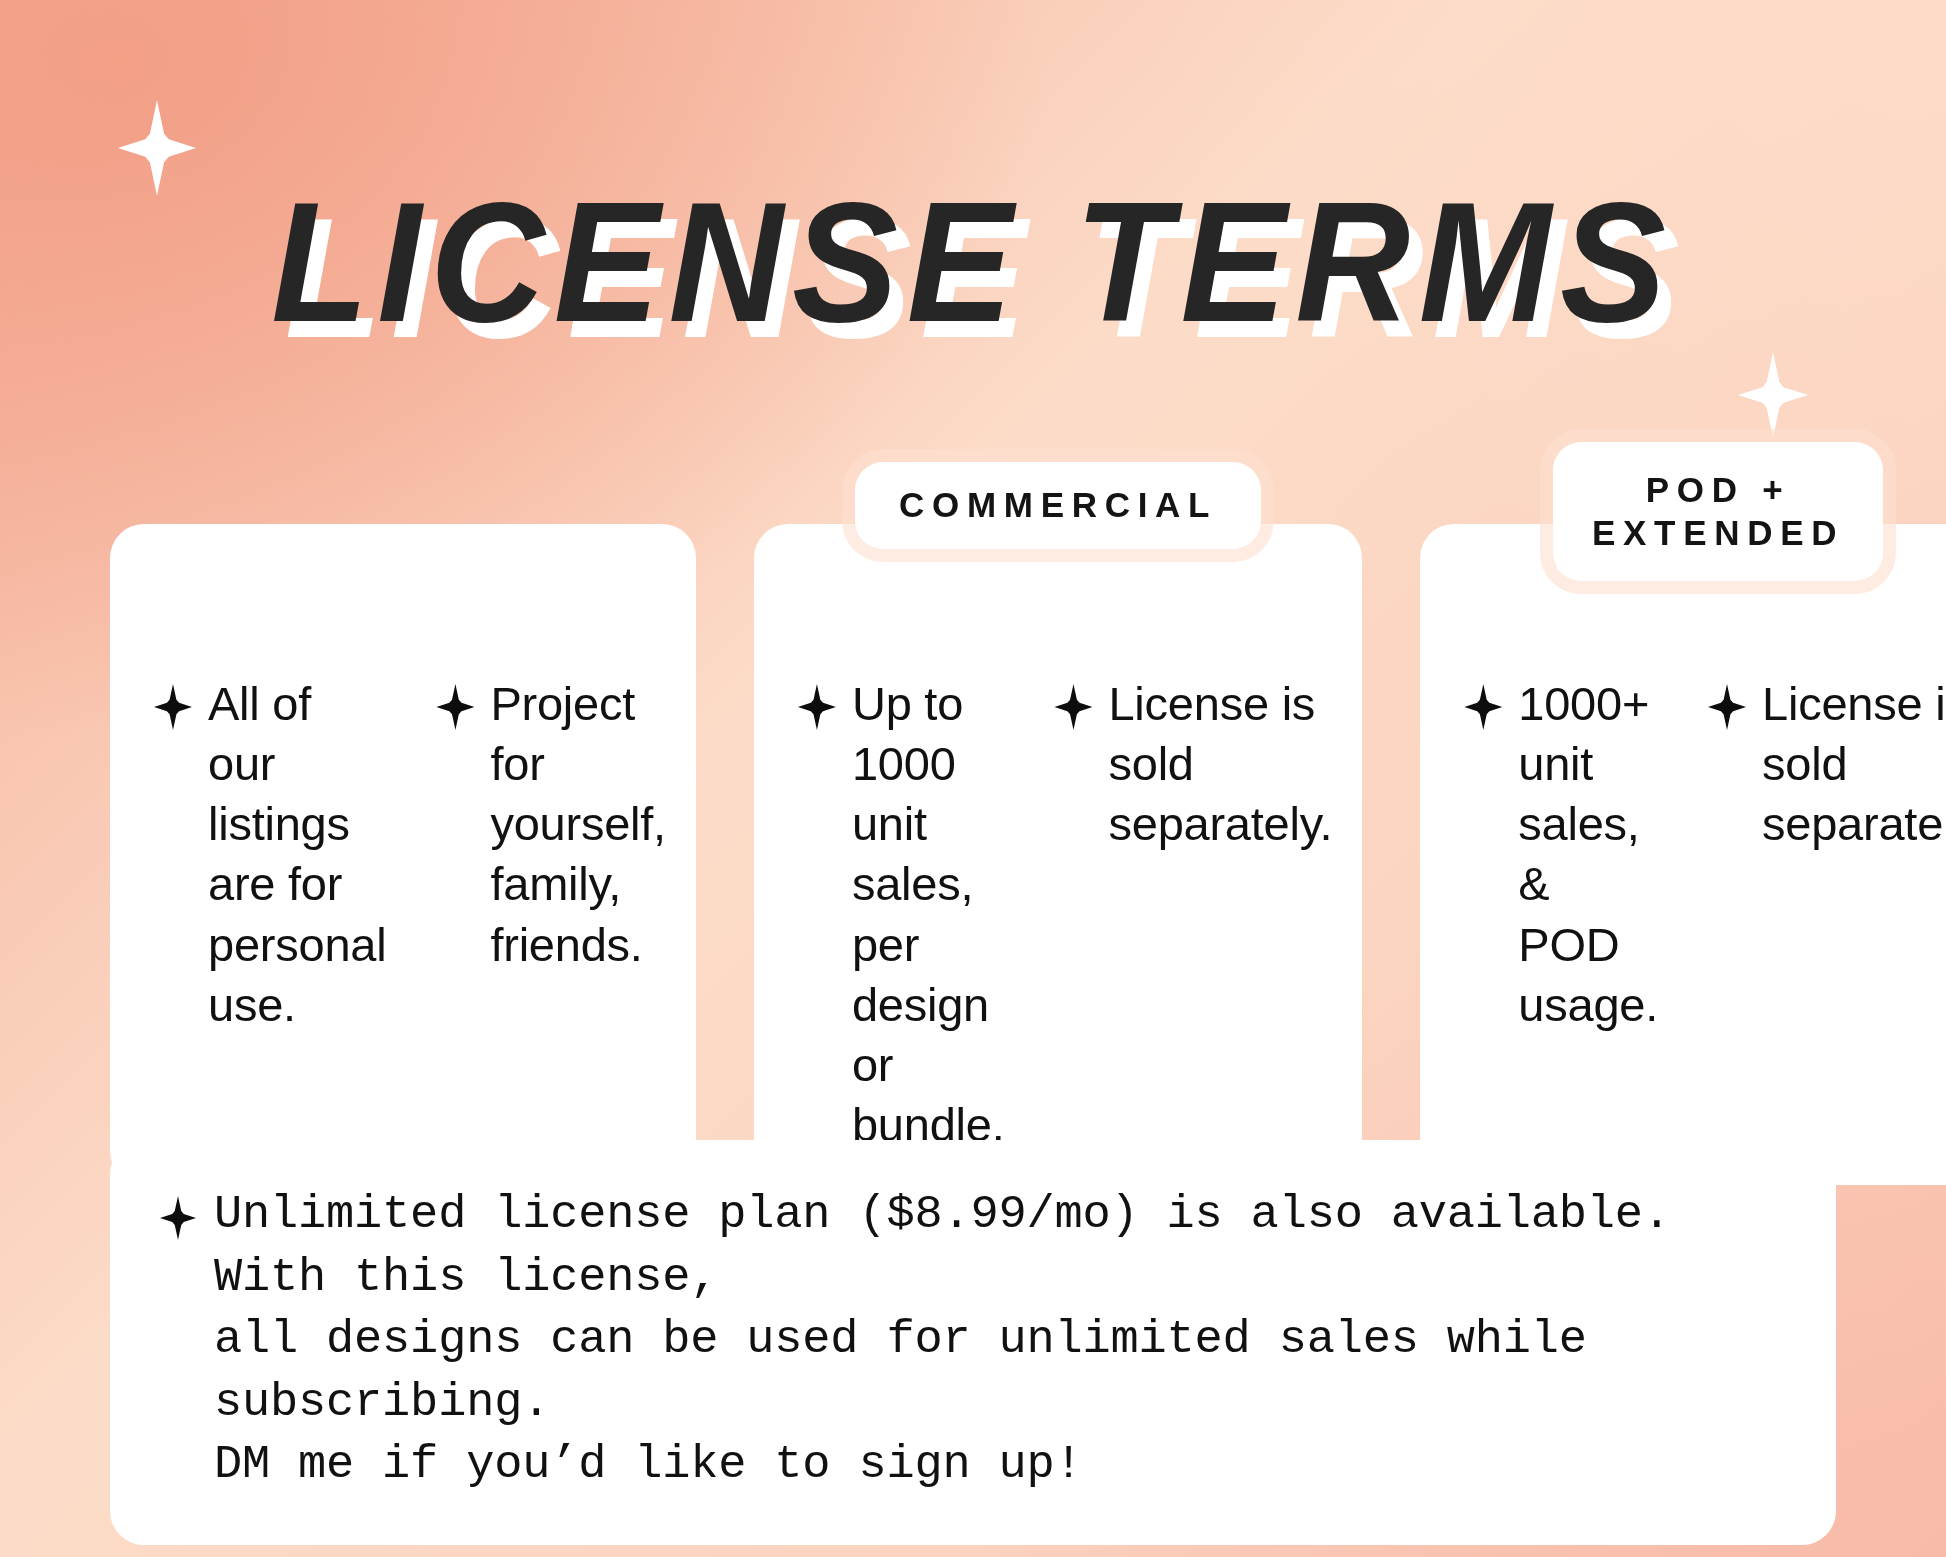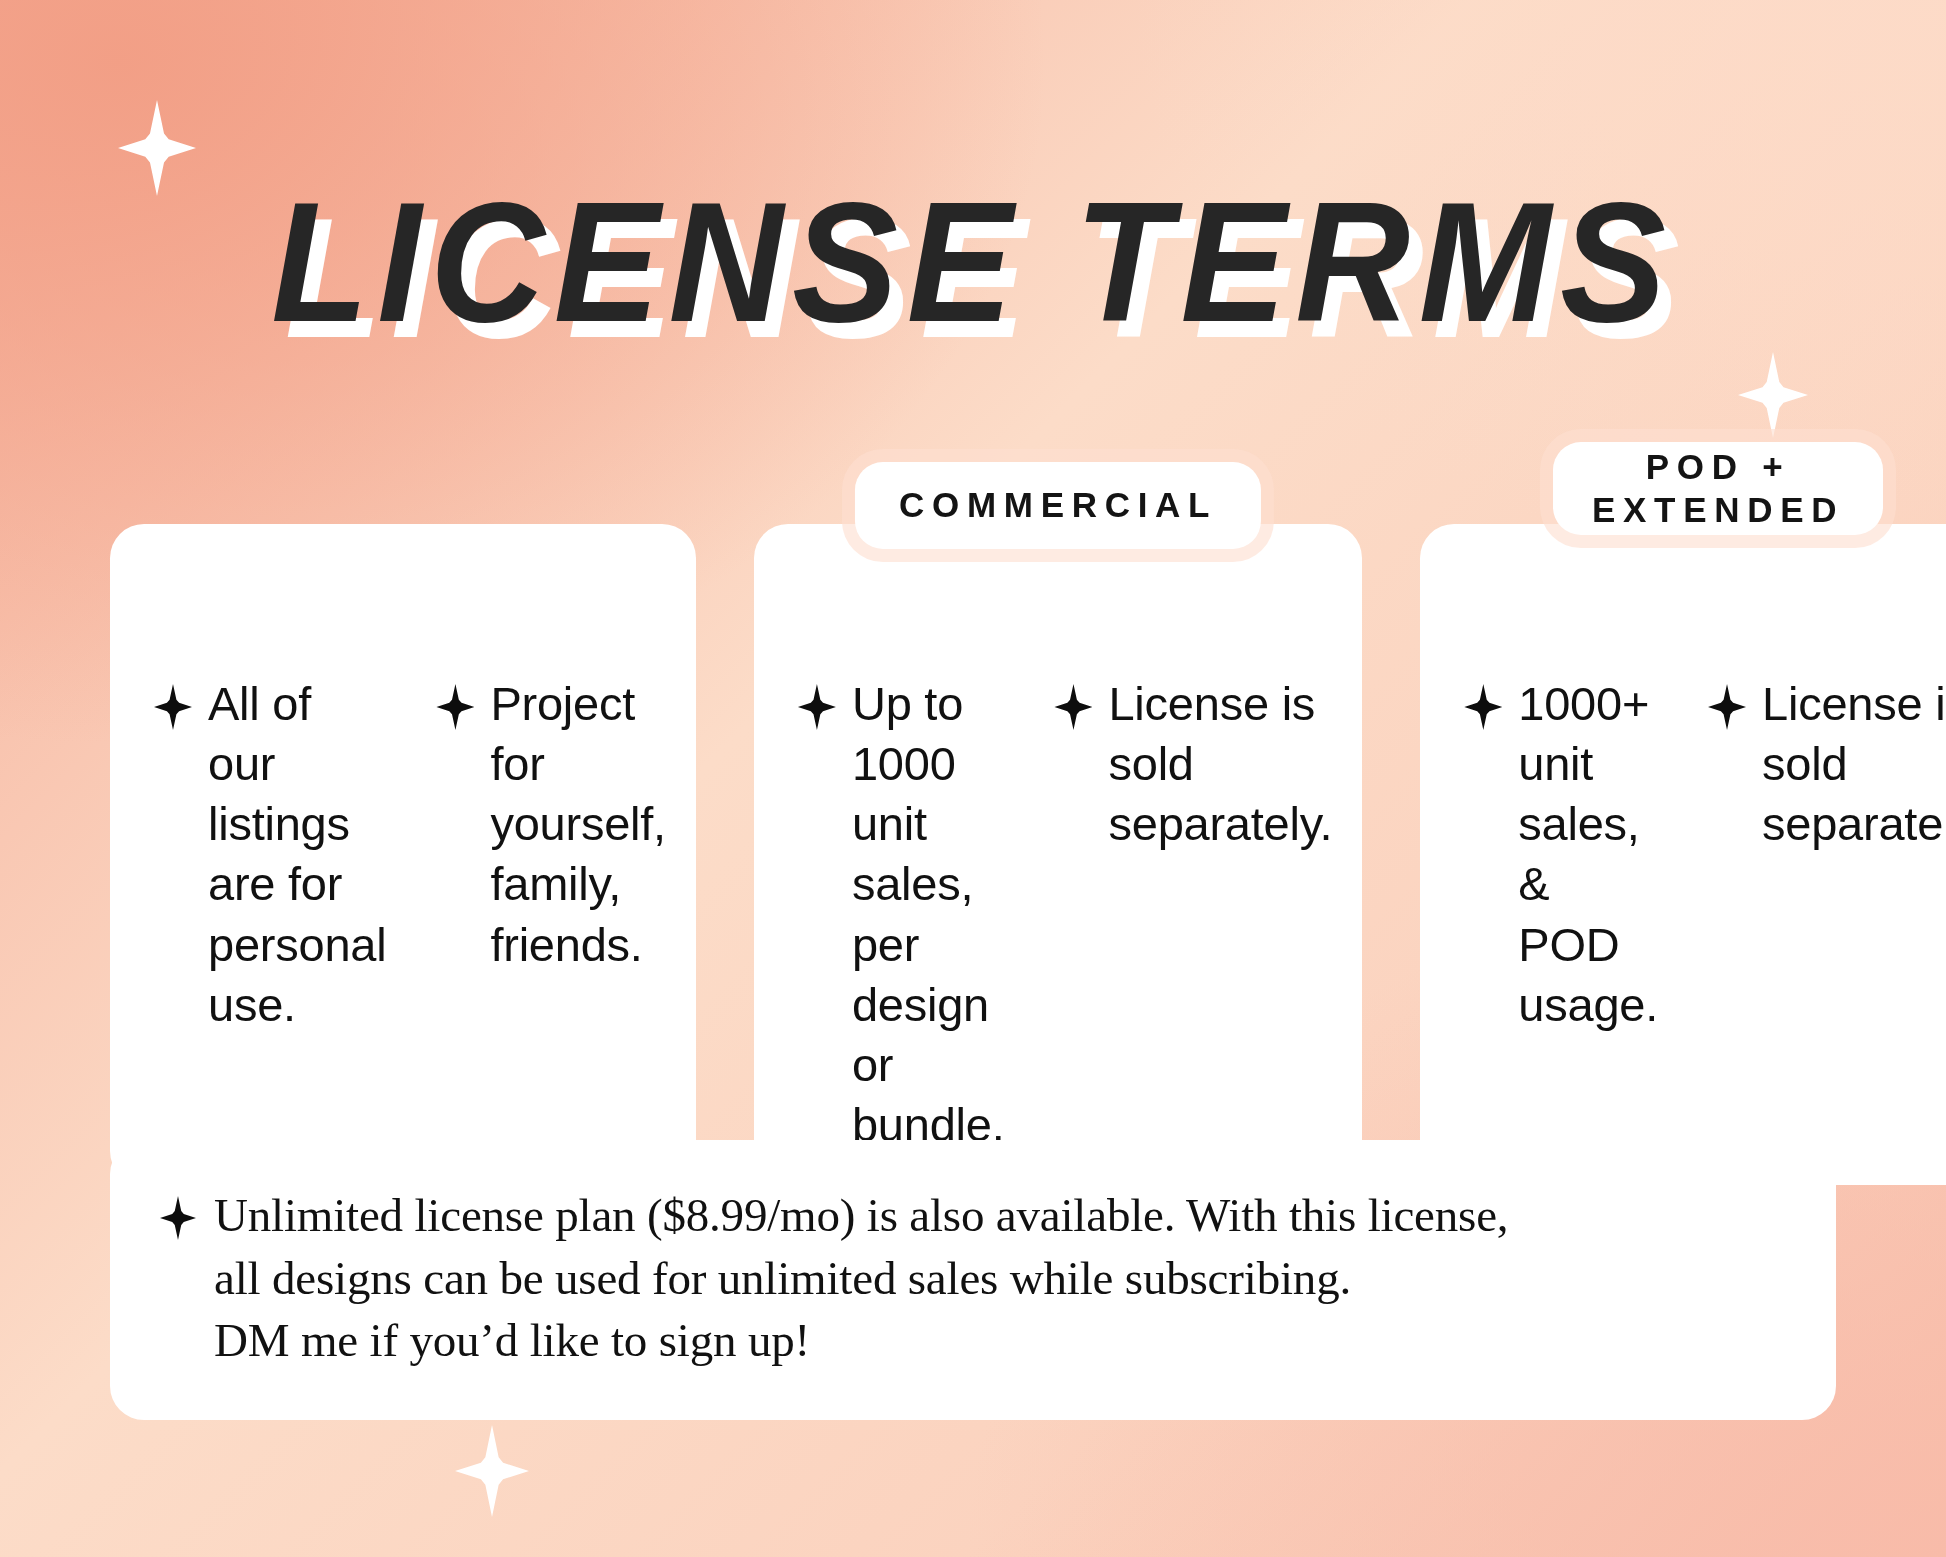--- a/index.html
+++ b/index.html
@@ -106,21 +106,21 @@
   .badge-label {
     font-family: "Liberation Sans", sans-serif;
     font-weight: 700;
     font-size: 35px;
     letter-spacing: 0.22em;
     color: #141414;
     line-height: 1.22;
     white-space: pre-line;
   }
   .badge-2 { top: -62px; min-width: 330px; }
-  .badge-3 { top: -82px; min-width: 330px; padding: 4px 38px; }
+  .badge-3 { top: -82px; min-width: 330px; padding: 27px 38px; }
 
   
   .bullets {
     display: flex;
     flex-direction: row;
     gap: 50px;
     padding-left: 14px;
   }
   .bullet {
     display: flex;
@@ -160,21 +160,21 @@
     left: 110px;
     top: 1140px;
     width: 1726px;
     background: #ffffff;
     border-radius: 34px;
     padding: 44px 50px 48px 50px;
   }
   .banner .bullet { gap: 18px; }
   .banner .bullet-icon { width: 36px; height: 44px; margin-top: 12px; }
   .banner-text {
-    font-family: Liberation Serif, serif;
+    font-family: Liberation Mono, monospace;
     font-weight: 400;
     font-size: 47px;
     line-height: 1.33;
     color: #111111;
     letter-spacing: -0.004em;
     white-space: pre-line;
   }
 </style>
 </head>
 <body>

